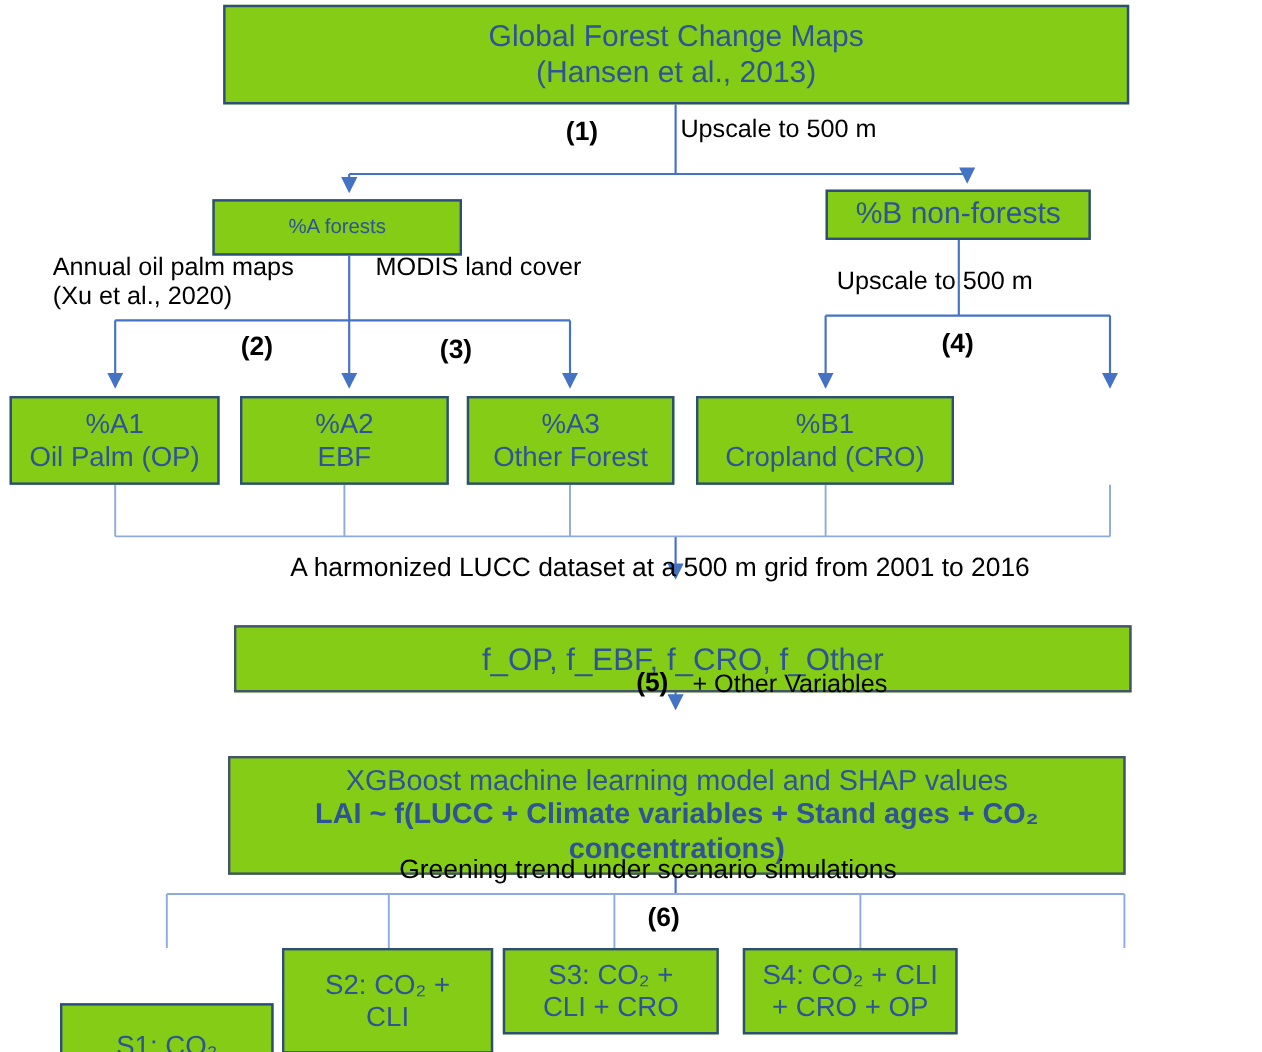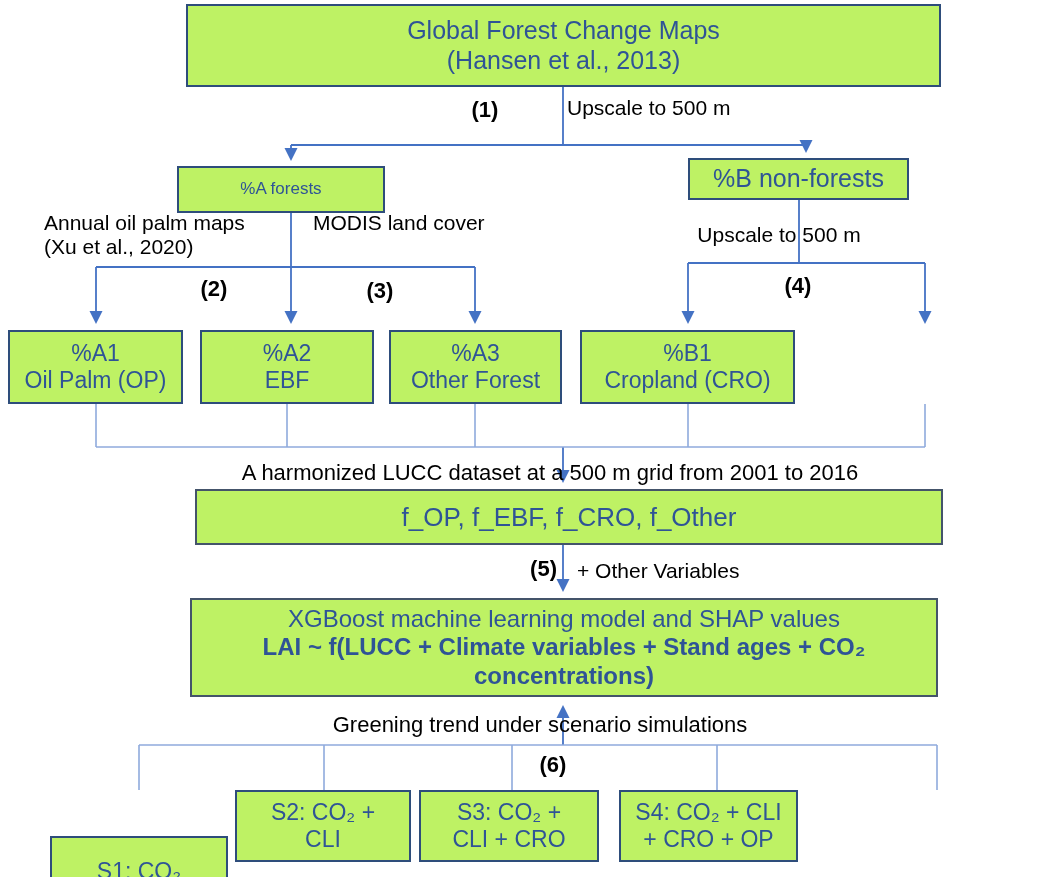--- a/index.html
+++ b/index.html
@@ -6,30 +6,30 @@
   .canvas{
     position:relative;
     width:1052px;height:877px;
     background:#ffffff;
     font-family:"Liberation Sans", sans-serif;
     overflow:hidden;
   }
   .wires{position:absolute;left:0;top:0;z-index:0;}
   .node{
     position:absolute;z-index:1;
-    background:#bef264;
+    background:#84cc16;
     border:2px solid #2e4d7b;
     color:#2f5496;
     display:flex;flex-direction:column;
     align-items:center;justify-content:center;
     text-align:center;
     font-size:23px;line-height:1.18;
     box-sizing:border-box;
   }
-  .node.io{border-color:#44546a;}
+  .node.io{border-color:#44546a;margin-top:32px;}
   .node .bold{font-weight:bold;}
   .ann{
     position:absolute;z-index:2;
     color:#000000;font-size:21px;line-height:1.15;
     white-space:nowrap;
   }
   .ann.big{font-size:22px;}
   .ann.num{font-weight:bold;font-size:22px;}
   .ann.center{text-align:center;}
   .ann.right{text-align:right;}
@@ -122,21 +122,21 @@
   <div class="node io" style="left:190px;top:598px;width:748px;height:99px;font-size:24px">
     <span>XGBoost machine learning model and SHAP values</span>
     <span class="bold">LAI ~ f(LUCC + Climate variables + Stand ages + CO₂</span>
     <span class="bold">concentrations)</span>
   </div>
 
   <div class="node" style="left:50px;top:836px;width:178px;height:72px">
     <span>S1: CO₂</span>
   </div>
 
-  <div class="node" style="left:235px;top:790px;width:176px;height:72px">
+  <div class="node" style="left:235px;top:790px;width:176px;height:88px">
     <span>S2: CO₂ +</span>
     <span>CLI</span>
   </div>
 
   <div class="node" style="left:419px;top:790px;width:180px;height:72px">
     <span>S3: CO₂ +</span>
     <span>CLI + CRO</span>
   </div>
 
   <div class="node" style="left:619px;top:790px;width:179px;height:72px">

